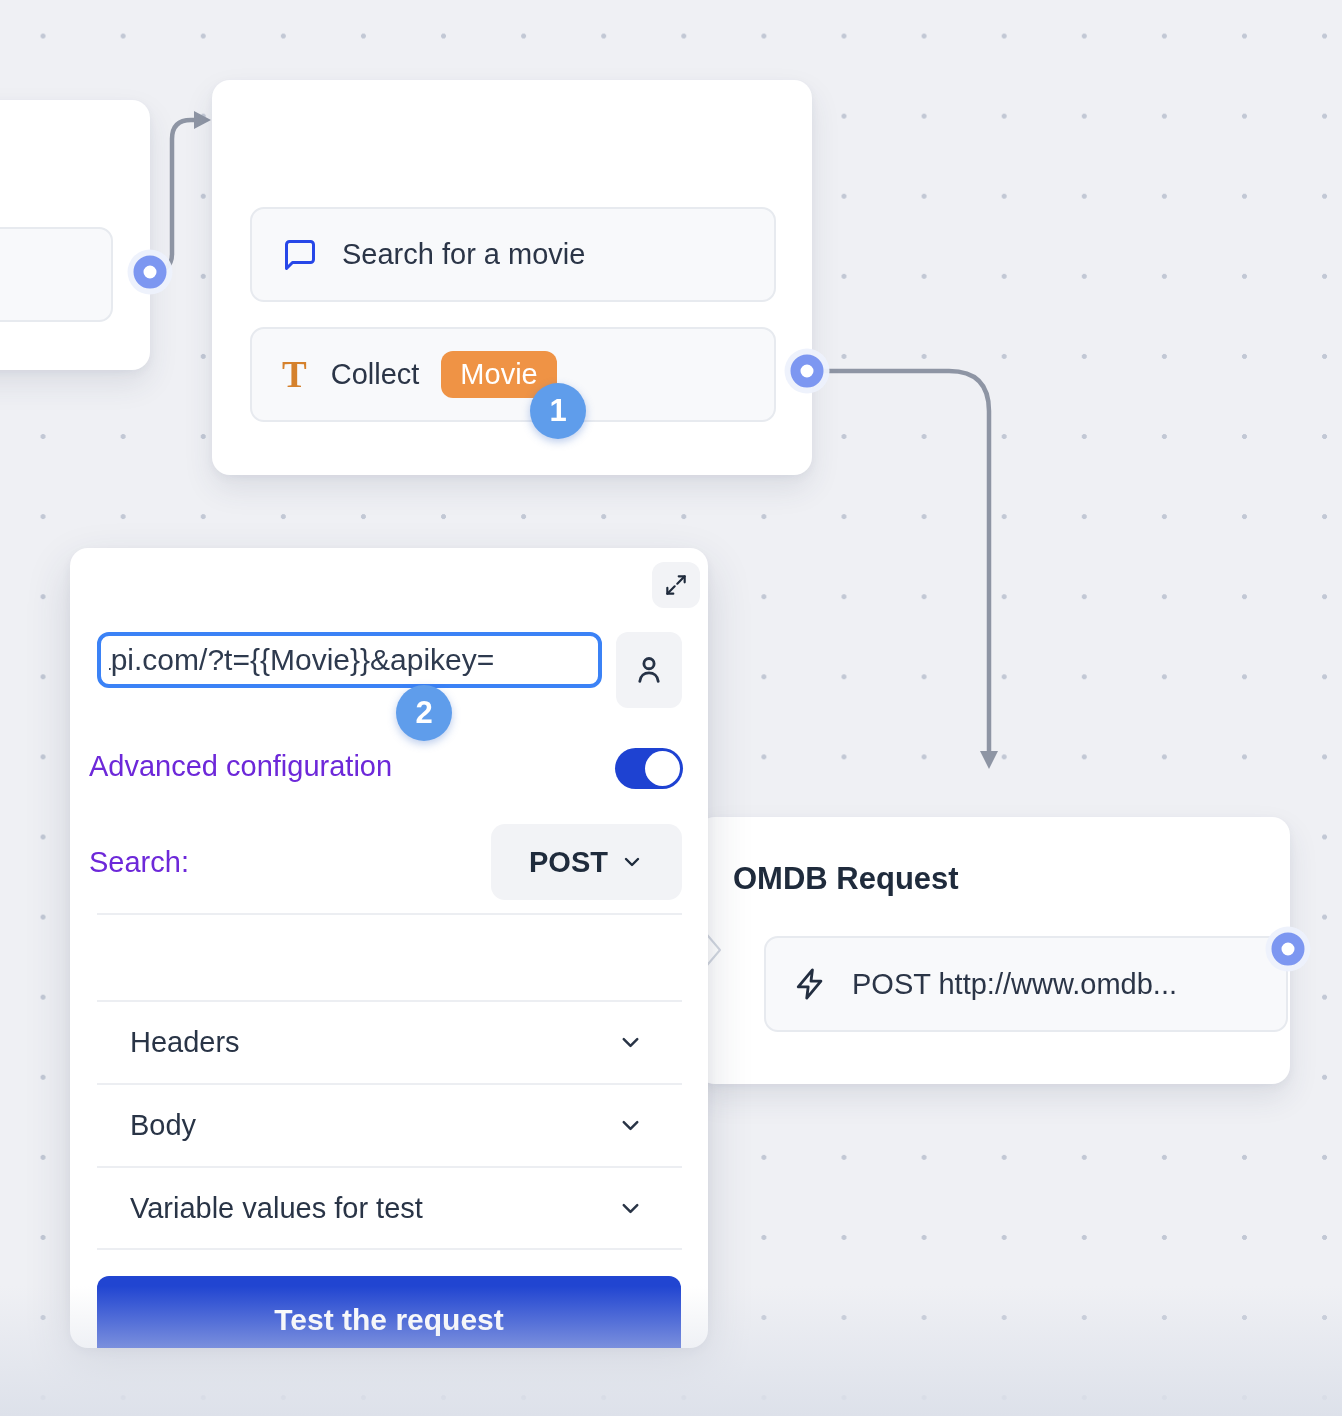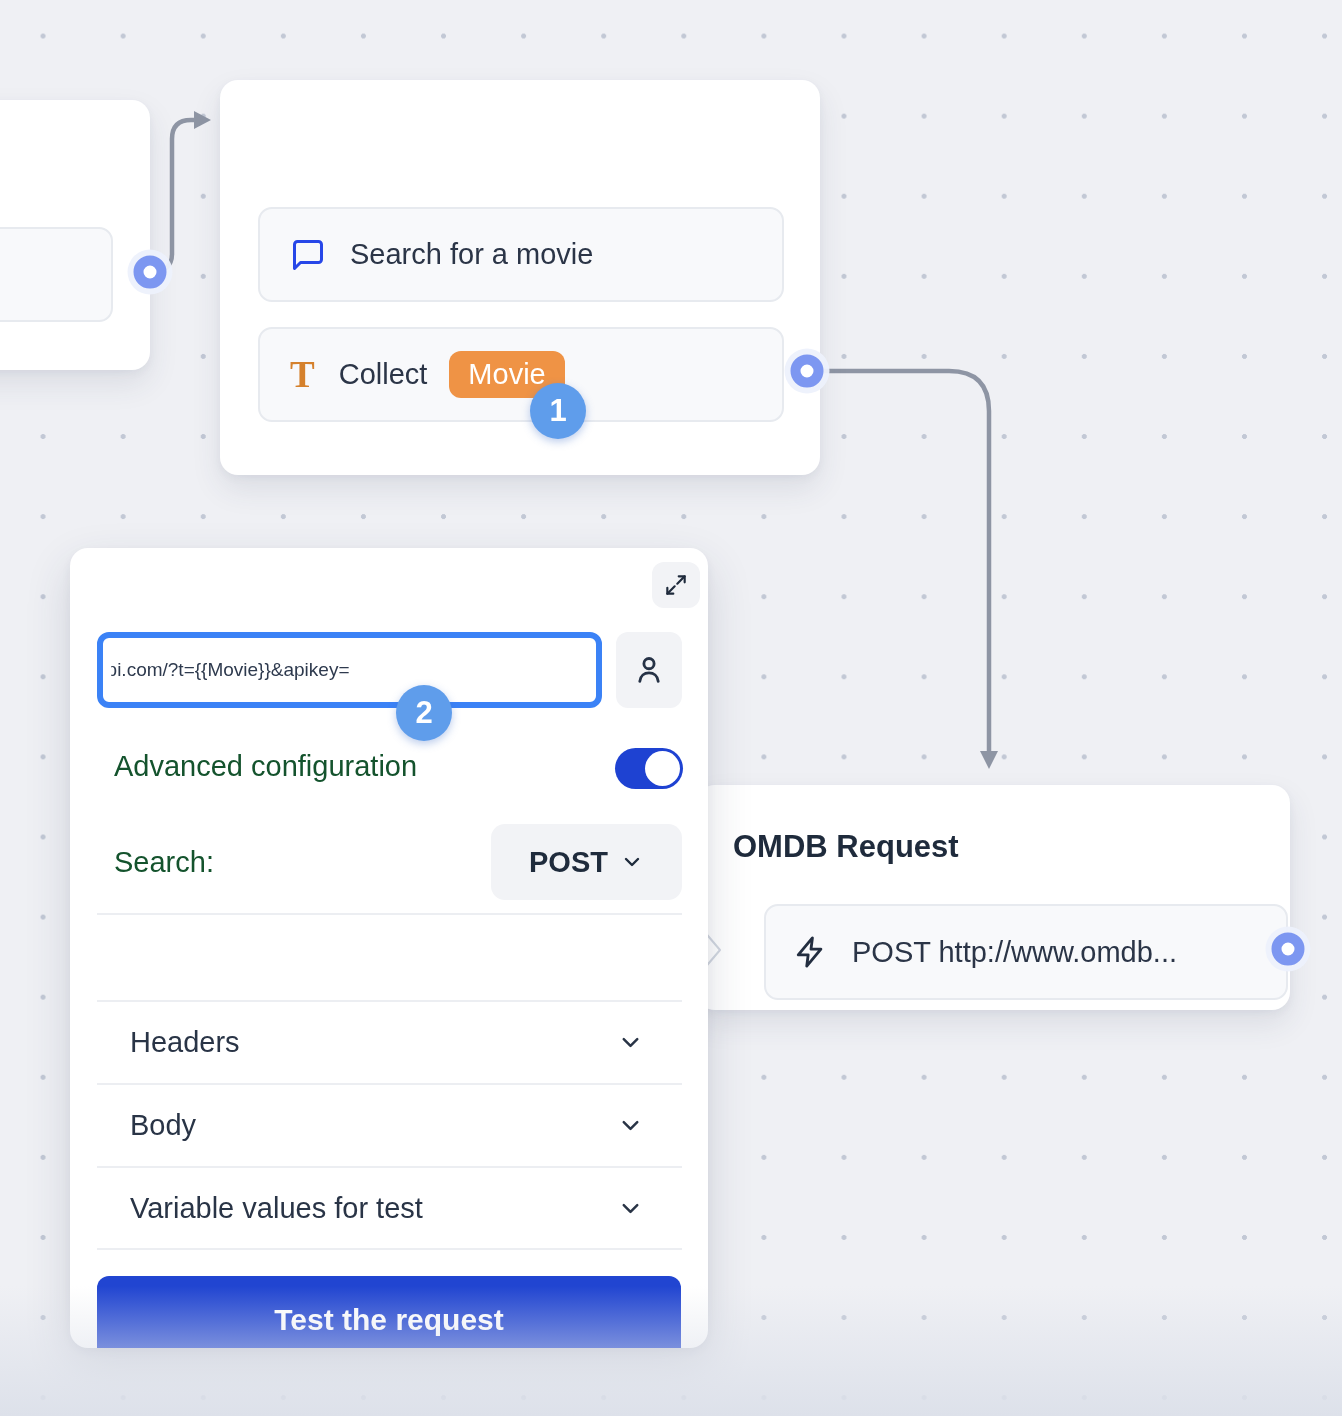--- a/index.html
+++ b/index.html
@@ -22,24 +22,24 @@
   .var-badge{background:#ef9345;color:#ffffff;font-size:29px;border-radius:12px;padding:7px 19px;white-space:nowrap;}
   .port{position:absolute;z-index:3;width:13px;height:13px;background:#ffffff;border:10px solid #7d97f1;
     border-radius:50%;box-shadow:0 0 0 6px rgba(237,241,252,.95);transform:translate(-50%,-50%);}
   .step-badge{position:absolute;z-index:5;width:56px;height:56px;border-radius:50%;background:#5f9deb;
     color:#fff;font-size:31px;font-weight:700;display:flex;align-items:center;justify-content:center;
     transform:translate(-50%,-50%);box-shadow:0 3px 8px rgba(60,110,200,.35);}
   .panel{position:absolute;left:70px;top:548px;width:638px;height:800px;background:#ffffff;border-radius:18px;
     z-index:4;box-shadow:0 18px 46px rgba(45,55,90,.16),0 4px 10px rgba(45,55,90,.06);overflow:hidden;}
   .sq-btn{position:absolute;background:#f2f3f6;border:none;border-radius:12px;display:flex;
     align-items:center;justify-content:center;cursor:pointer;}
-  .url-input{position:absolute;left:27px;top:84px;width:505px;height:76px;box-sizing:border-box;
-    border:6px solid #3b82f6;border-radius:12px;background:#fff;font-family:inherit;
-    font-size:19px;color:#2e3a4e;padding:0 8px;text-indent:-15px;outline:none;}
-  .panel-label{position:absolute;left:44px;font-size:29px;color:#14532d;white-space:nowrap;}
+  .url-input{position:absolute;left:27px;top:84px;width:505px;height:56px;box-sizing:border-box;
+    border:4px solid #3b82f6;border-radius:12px;background:#fff;font-family:inherit;
+    font-size:30px;color:#2e3a4e;padding:0 8px;text-indent:-15px;outline:none;}
+  .panel-label{position:absolute;left:19px;font-size:29px;color:#6d28d9;white-space:nowrap;}
   .toggle{position:absolute;left:545px;top:200px;width:68px;height:41px;border-radius:21px;
     background:#1e42d2;cursor:pointer;}
   .toggle .knob{position:absolute;right:3px;top:3px;width:35px;height:35px;border-radius:50%;background:#fff;}
   .method-select{position:absolute;left:421px;top:276px;width:191px;height:76px;background:#f2f3f6;
     border-radius:14px;display:flex;align-items:center;justify-content:center;gap:12px;cursor:pointer;}
   .method-select .val{font-size:29px;font-weight:700;color:#1f2b3c;}
   .divider{position:absolute;left:27px;width:585px;height:0;border-top:2px solid #eceef2;}
   .section-row{position:absolute;left:27px;width:585px;height:80px;display:flex;align-items:center;
     justify-content:space-between;cursor:pointer;}
   .section-row .sec-label{font-size:29px;color:#293446;margin-left:33px;white-space:nowrap;}
@@ -58,41 +58,41 @@
     <polygon points="194,111 211,120 194,129" fill="#8e95a4"></polygon>
     <path d="M824,371 L949,371 Q989,371 989,411 L989,752" fill="none" stroke="#8e95a4" stroke-width="4.5" stroke-linecap="round"></path>
     <polygon points="980,751 998,751 989,769" fill="#8e95a4"></polygon>
   </svg>
 
   <div class="node" style="left:-80px;top:100px;width:230px;height:270px;">
     <div class="node-item" style="left:-20px;top:127px;width:213px;height:95px;"></div>
   </div>
   <div class="port" style="left:150px;top:272px;"></div>
 
-  <div class="node" style="left:220px;top:80px;width:600px;height:395px;">
+  <div class="node" style="left:212px;top:80px;width:600px;height:395px;">
     <div class="node-title" style="left:50px;top:128px;">Movie search</div>
 
     <div class="node-item" style="left:38px;top:127px;width:526px;height:95px;">
       <span class="icon">
         <svg width="36" height="36" viewBox="0 0 24 24" fill="none" stroke="#2747e8" stroke-width="2" stroke-linecap="round" stroke-linejoin="round">
           <path d="M21 15a2 2 0 0 1-2 2H7l-4 4V5a2 2 0 0 1 2-2h14a2 2 0 0 1 2 2z"></path>
         </svg>
       </span>
       <span class="item-label">Search for a movie</span>
     </div>
 
     <div class="node-item" style="left:38px;top:247px;width:526px;height:95px;">
       <span class="icon t-icon">T</span>
       <span class="item-label">Collect</span>
       <span class="var-badge" style="margin-left:-2px;">Movie</span>
     </div>
   </div>
   <div class="port" style="left:807px;top:371px;"></div>
 
-  <div class="node" style="left:697px;top:785px;width:593px;height:225px;">
+  <div class="node" style="left:697px;top:817px;width:593px;height:267px;">
     <div class="node-title" style="left:36px;top:44px;">OMDB Request</div>
     <div class="node-item" style="left:30px;top:119px;width:524px;height:96px;padding-left:28px;margin-left:37px;">
       <span class="icon">
         <svg width="34" height="34" viewBox="0 0 24 24" fill="none" stroke="#232e40" stroke-width="2" stroke-linejoin="round">
           <path d="M13 2 3 14h7l-1 8 10-12h-7l1-8z"></path>
         </svg>
       </span>
       <span class="item-label">POST http://www.omdb...</span>
     </div>
   </div>

